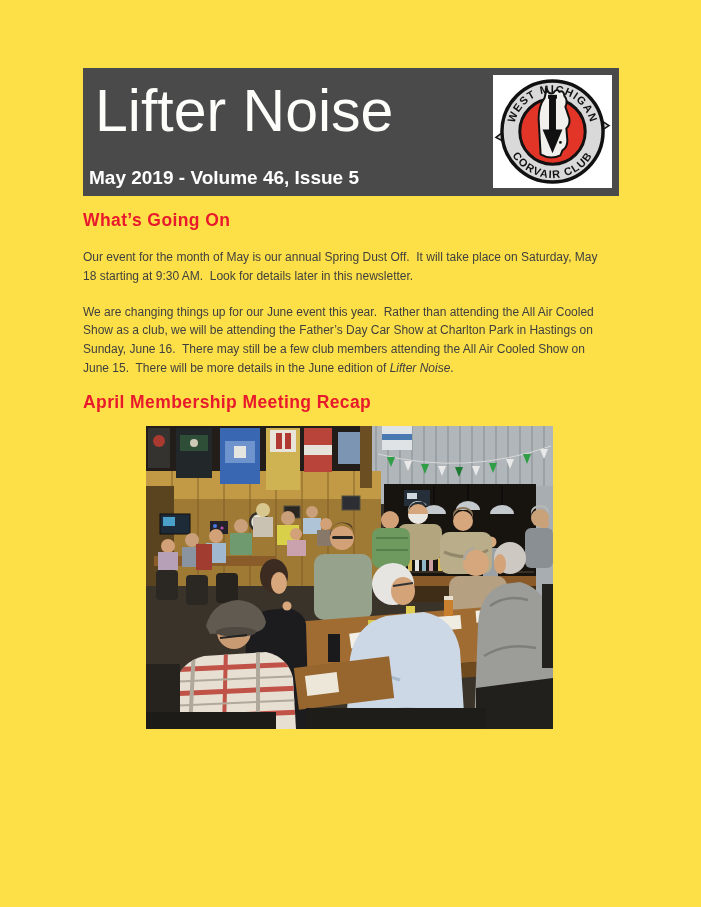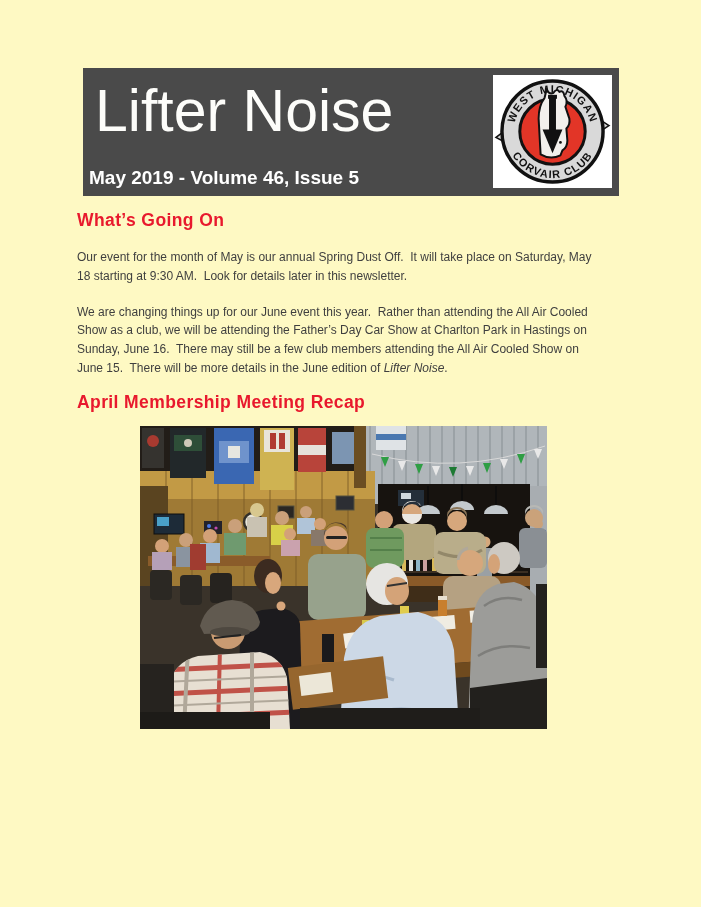--- a/index.html
+++ b/index.html
@@ -5,21 +5,21 @@
   * { box-sizing: border-box; }
   html, body { margin: 0; padding: 0; }
   body {
     width: 701px; height: 907px;
     background: #ffffff;
     font-family: "Liberation Sans", sans-serif;
   }
   .page {
     position: relative;
     width: 701px; height: 907px;
-    background: #fef9c3;
+    background: #fde047;
     overflow: hidden;
   }
 
   
   .masthead {
     position: absolute;
     left: 83px; top: 68px;
     width: 536px; height: 128px;
     background: #4a4a4a;
   }
@@ -44,21 +44,21 @@
   .logo-box {
     position: absolute;
     right: 7px; top: 7px;
     width: 119px; height: 113px;
     background: #ffffff;
   }
 
   
   .content {
     position: absolute;
-    left: 77px; top: 210px;
+    left: 83px; top: 210px;
     width: 522px;
   }
   .section-heading {
     margin: 0;
     font-size: 17.5px;
     font-weight: bold;
     letter-spacing: 0.4px;
     color: #e8192d;
     white-space: pre-wrap;
   }

